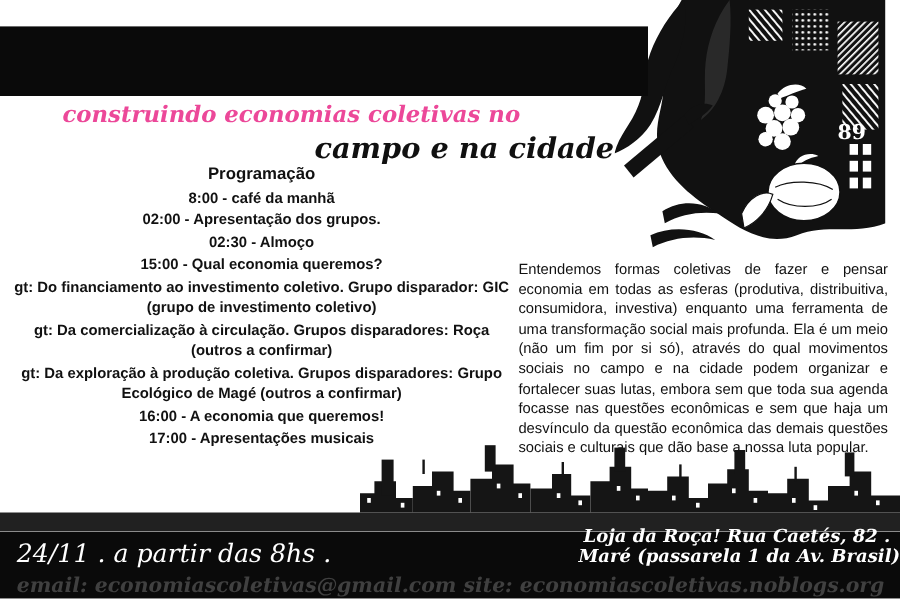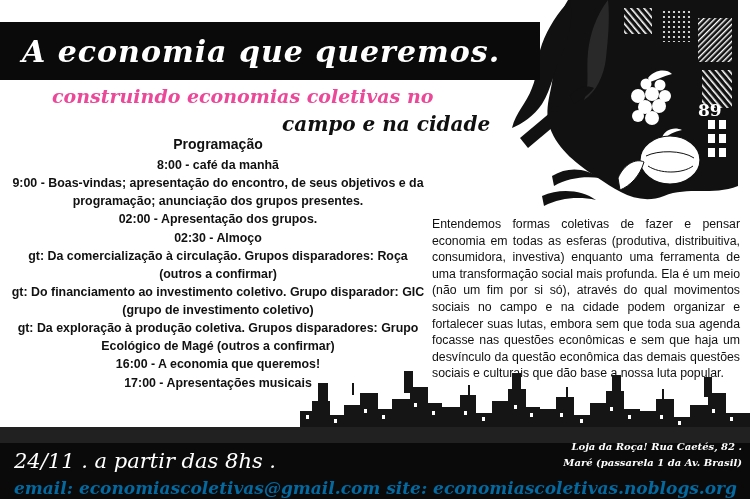--- a/index.html
+++ b/index.html
@@ -51,24 +51,23 @@
     white-space: nowrap;
   }
   .title-sub2 {
     position: absolute;
     left: 262px; top: 112px;
     width: 300px;
     color: #101010;
     font-family: "DejaVu Serif", serif;
     font-style: italic;
     font-weight: bold;
-    font-size: 20px;
+    font-size: 24px;
     line-height: 24px;
     white-space: nowrap;
-    margin-left: 20px;
   }
 
   
   .art-block {
     position: absolute;
     right: 12px; top: 0;
     width: 226px; height: 215px;
     overflow: hidden;
   }
 
@@ -122,37 +121,37 @@
     color: #ffffff;
     font-family: "DejaVu Serif", serif;
     font-style: italic;
     font-weight: normal;
     font-size: 21px;
     white-space: nowrap;
   }
   .email-line {
     position: absolute;
     left: 14px; bottom: 1px;
-    color: #0369a1;
+    color: #404040;
     font-family: "DejaVu Serif", serif;
     font-style: italic;
     font-weight: bold;
     font-size: 17px;
     white-space: nowrap;
   }
   .venue {
     position: absolute;
     right: 8px; bottom: 28px;
     width: 260px;
     text-align: right;
     color: #ffffff;
     font-family: "DejaVu Serif", serif;
     font-style: italic;
     font-weight: bold;
-    font-size: 10px;
+    font-size: 15px;
     line-height: 16px;
   }
   .venue span { display:block; white-space: nowrap; }
 </style>
 </head>
 <body>
 
 <div id="poster">
 
   <div class="art-block">
@@ -219,32 +218,31 @@
       <text x="186" y="116" fill="#fff" font-family="DejaVu Serif, serif" font-size="17" font-weight="bold">89</text>
 
       <path d="M40,176 C56,166 74,168 88,178 C72,176 56,178 42,186 Z" fill="#111"></path>
       <path d="M30,196 C48,188 70,190 84,200 C66,196 48,198 32,206 Z" fill="#111"></path>
 
       <path d="M106,178 C112,164 124,158 132,162 C128,176 118,186 108,190 Z" fill="#fff" stroke="#111"></path>
     </svg>
   </div>
 
   <div class="top-band"></div>
-  <div class="title-main">A economia que queremos.</div>
   <div class="title-sub1">construindo economias coletivas no</div>
   <div class="title-sub2">campo e na cidade</div>
 
   <div class="prog">
     <div class="prog-title">Programação</div>
     <p>8:00 - café da manhã</p>
-    <p>9:00 - Boas-vindas; apresentação do encontro, de seus objetivos e da programação; anunciação dos grupos presentes.</p>
     <p>02:00 - Apresentação dos grupos.</p>
     <p>02:30 - Almoço</p>
+    <p>15:00 - Qual economia queremos?</p>
+    <p>gt: Do financiamento ao investimento coletivo. Grupo disparador: GIC (grupo de investimento coletivo)</p>
     <p>gt: Da comercialização à circulação. Grupos disparadores: Roça (outros a confirmar)</p>
-    <p>gt: Do financiamento ao investimento coletivo. Grupo disparador: GIC (grupo de investimento coletivo)</p>
     <p>gt: Da exploração à produção coletiva. Grupos disparadores: Grupo Ecológico de Magé (outros a confirmar)</p>
     <p>16:00 - A economia que queremos!</p>
     <p>17:00 - Apresentações musicais</p>
   </div>
 
   <div class="body-text">Entendemos formas coletivas de fazer e pensar economia em todas as esferas (produtiva, distribuitiva, consumidora, investiva) enquanto uma ferramenta de uma transformação social mais profunda. Ela é um meio (não um fim por si só), através do qual movimentos sociais no campo e na cidade podem organizar e fortalecer suas lutas, embora sem que toda sua agenda focasse nas questões econômicas e sem que haja um desvínculo da questão econômica das demais questões sociais e culturais que dão base a nossa luta popular.</div>
 
   <div class="skyline">
     <svg width="750" height="120" viewBox="0 0 750 120" aria-hidden="true">
       <g fill="#151515">

